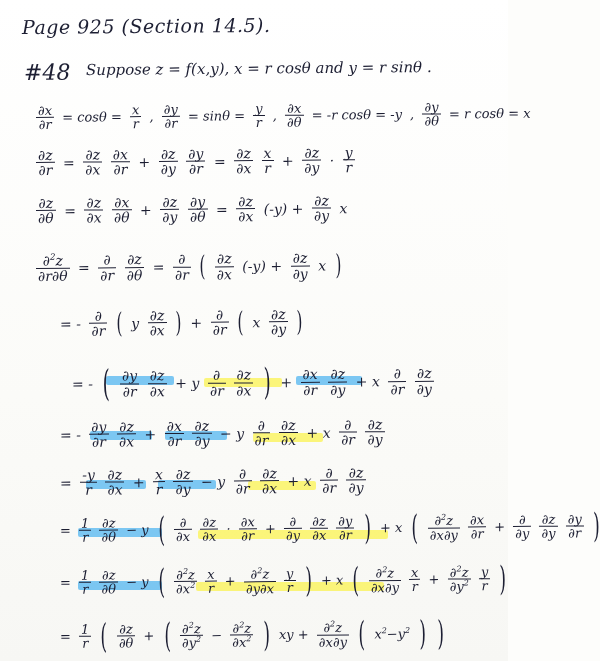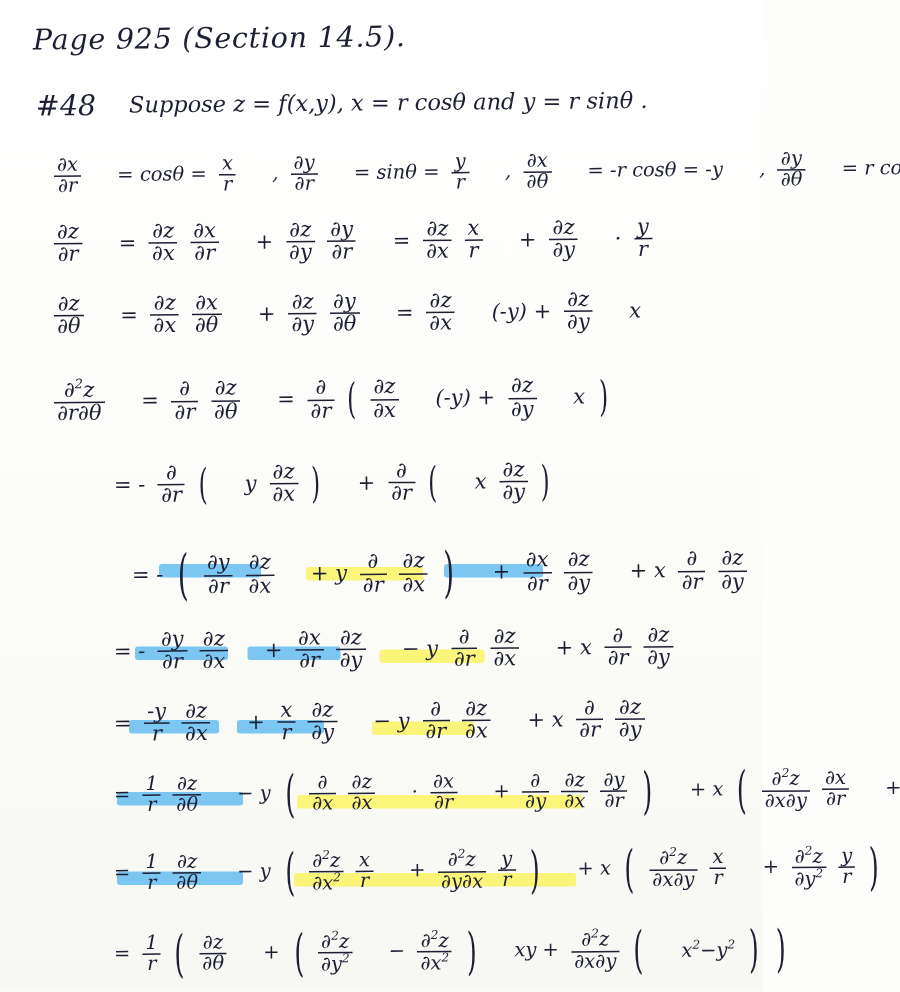--- a/index.html
+++ b/index.html
@@ -38,21 +38,21 @@
   .hand {
     font-style: italic;
     transform: rotate(-0.5deg);
     transform-origin: left center;
   }
   .title {
     font-size: 19px;
     letter-spacing: 0.5px;
   }
   .prob {
-    font-size: 19px;
+    font-size: 22px;
   }
   .line {
     font-size: 15px;
   }
   .small {
     font-size: 13px;
   }
   
   .frac {
     display: inline-block;
@@ -69,21 +69,20 @@
   .frac .den {
     display: block;
     border-top: 1.2px solid #1d1f33;
     padding: 0 2px;
   }
   .op {
     display: inline-block;
     vertical-align: middle;
     padding: 0 2px;
     font-style: italic;
-    margin-left: 16px;
   }
   .par {
     display: inline-block;
     vertical-align: middle;
     font-size: 2.0em;
     font-style: normal;
     transform: scaleX(0.55);
     padding: 0;
   }
   .parbig {

